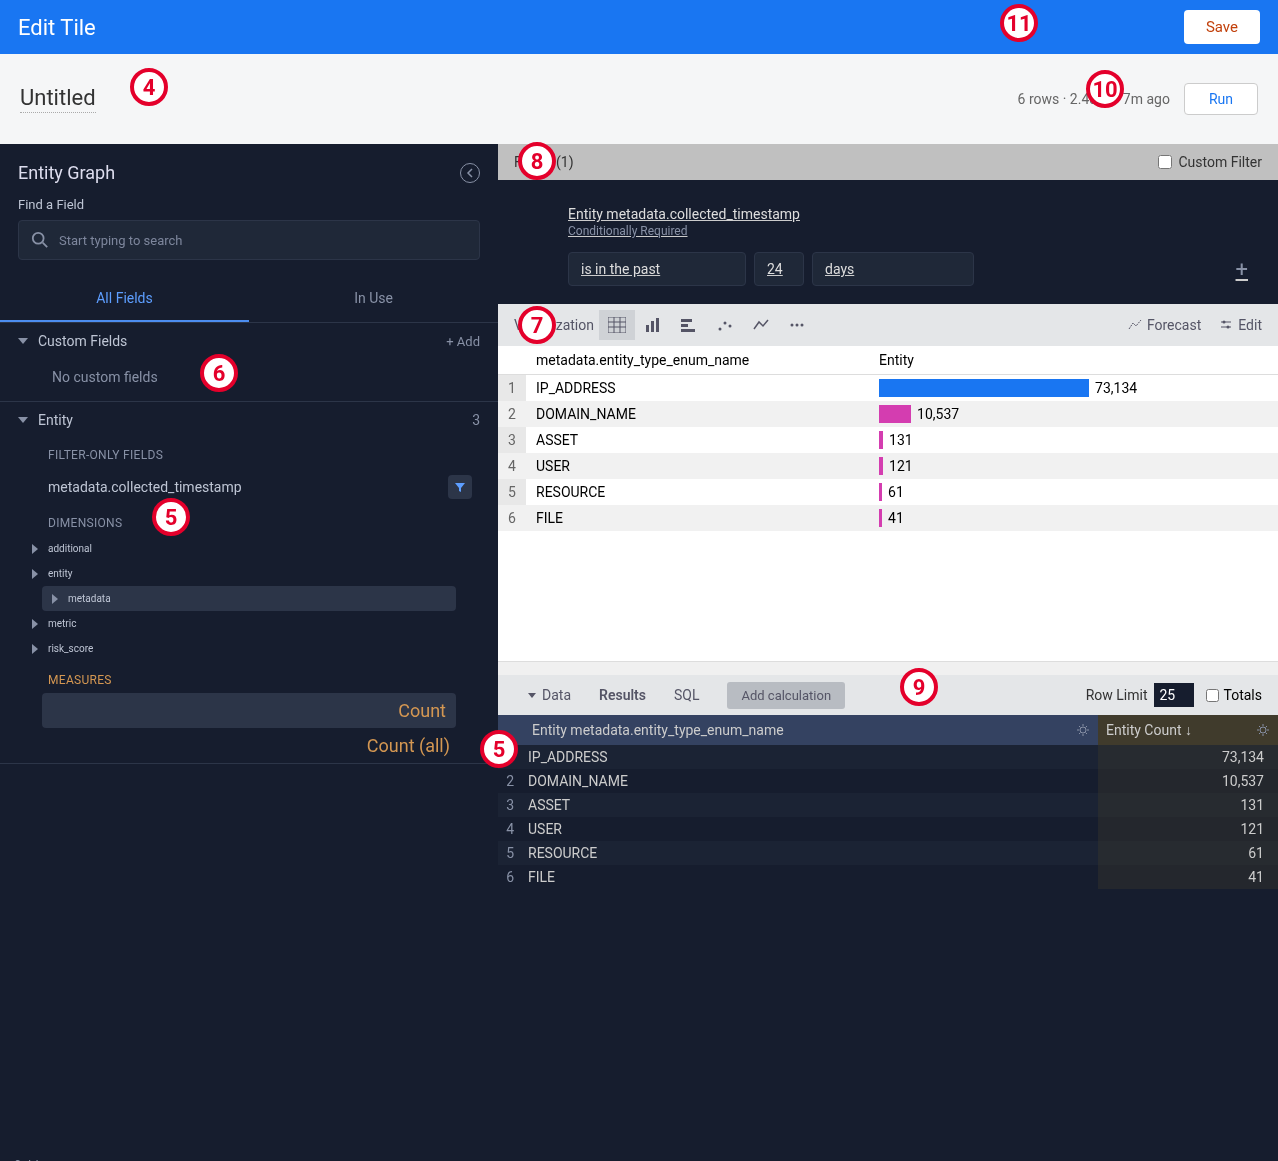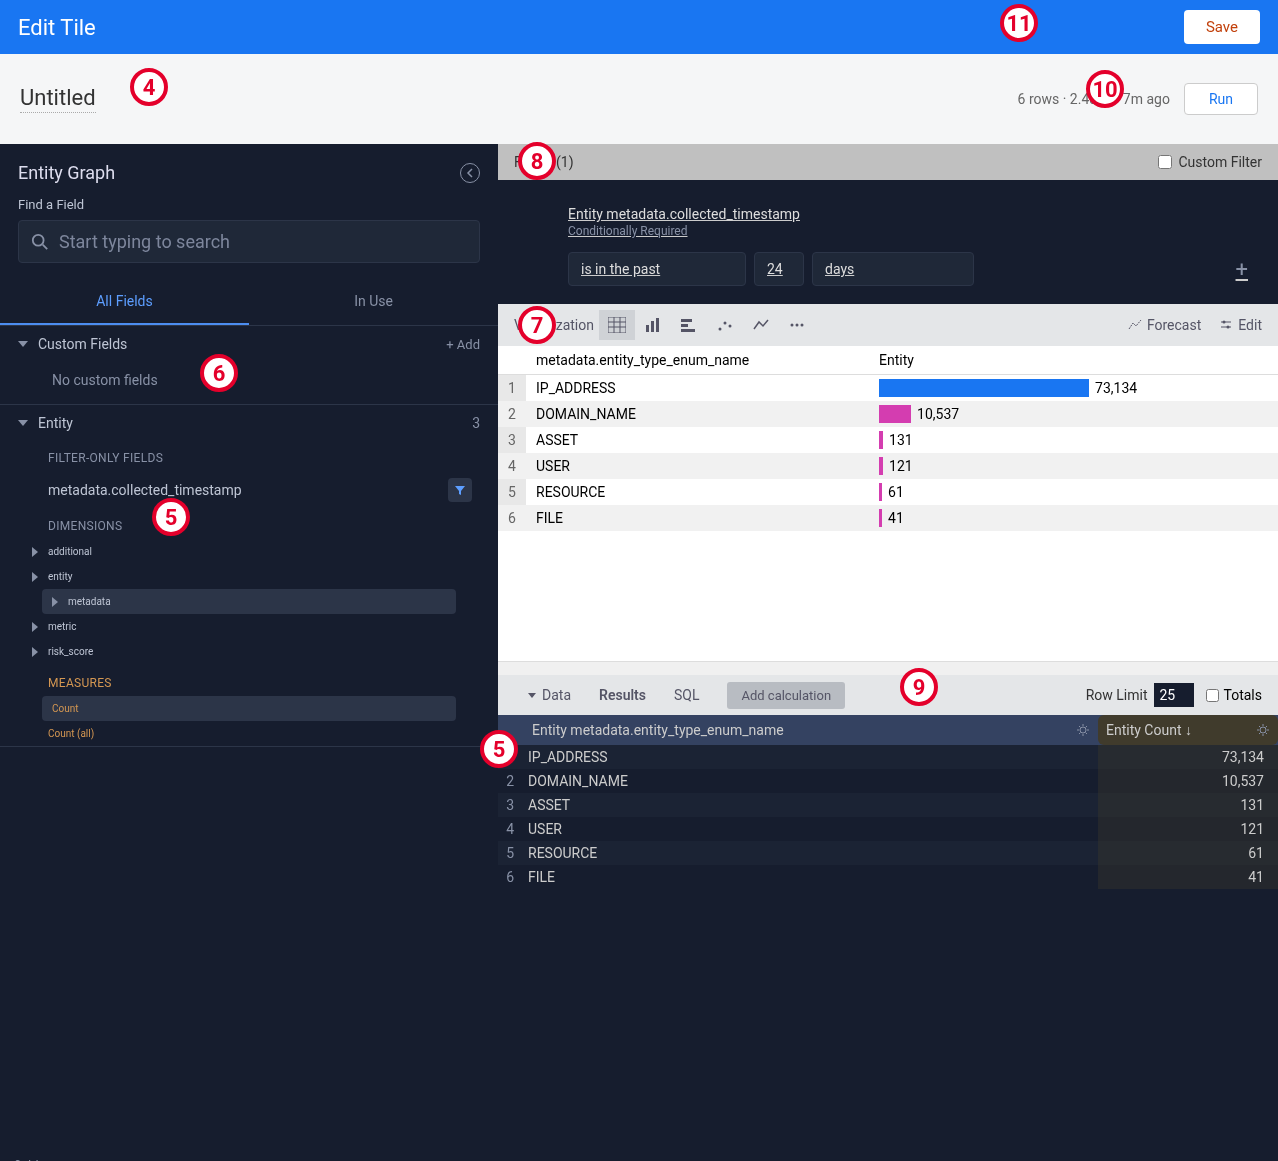--- a/index.html
+++ b/index.html
@@ -19,21 +19,21 @@
   .main { display: flex; height: calc(100% - 124px); }
   
   .sidebar { width: 498px; background: #161d2e; color: #bec5d4; display: flex; flex-direction: column; }
   .sidebar-header { display: flex; justify-content: space-between; align-items: center; padding: 18px 18px 14px; }
   .sidebar-title { font-size: 18px; color: #dde; }
   .collapse-icon { width: 20px; height: 20px; border: 1.5px solid #8891a6; border-radius: 50%; display: flex; align-items: center; justify-content: center; cursor: pointer; }
   
   .find-label { font-size: 13px; color: #bec5d4; padding: 0 18px 8px; }
   .search-wrap { padding: 0 18px 16px; }
   .search-box { width: 100%; background: #1f2838; border: 1px solid #2c3548; border-radius: 4px; padding: 10px 12px; display: flex; align-items: center; gap: 10px; }
-  .search-box input { background: transparent; border: none; color: #22c55e; font-size: 18px; outline: none; flex: 1; }
+  .search-box input { background: transparent; border: none; color: #22c55e; font-size: 13px; outline: none; flex: 1; }
   .search-box input::placeholder { color: #7d869c; }
   .search-icon-svg { width: 18px; height: 18px; stroke: #8891a6; fill: none; stroke-width: 2; }
   
   .tabs { display: flex; border-bottom: 1px solid #2c3548; }
   .tab { flex: 1; text-align: center; padding: 14px 0; font-size: 14px; color: #8891a6; cursor: pointer; }
   .tab.active { color: #5d9eff; border-bottom: 2px solid #4c8df0; }
   
   .section { border-bottom: 1px solid #2c3548; }
   .section-header { display: flex; justify-content: space-between; align-items: center; padding: 10px 18px; font-size: 14px; cursor: pointer; }
   .section-header-left { display: flex; align-items: center; gap: 10px; }
@@ -43,21 +43,21 @@
   .add-link { color: #8891a6; font-size: 13px; cursor: pointer; }
   .no-custom { padding: 10px 18px 16px 52px; color: #8891a6; font-size: 14px; }
   
   .entity-count { color: #8891a6; font-size: 14px; }
   .subsection-label { font-size: 12px; color: #8891a6; padding: 10px 18px 6px 48px; letter-spacing: 0.3px; }
   .field-row { display: flex; justify-content: space-between; align-items: center; padding: 7px 48px; font-size: 14px; cursor: pointer; }
   .filter-ind { width: 24px; height: 24px; background: #2c3548; border-radius: 4px; display: flex; align-items: center; justify-content: center; margin-right: 26px; }
   .dim-row { display: flex; align-items: center; gap: 10px; padding: 7px 18px 7px 32px; font-size: 10px; cursor: pointer; }
   .dim-row.highlighted { background: #2c3548; border-radius: 4px; margin: 0 42px; padding: 7px 10px; }
   .measures-label { color: #d49752; font-size: 12px; padding: 12px 18px 6px 48px; letter-spacing: 0.3px; }
-  .measure-row { color: #d49752; padding: 7px 48px; font-size: 10px; cursor: pointer; }
+  .measure-row { color: #d49752; padding: 7px 48px; font-size: 18px; cursor: pointer; text-align: right; }
   .measure-row.highlighted { background: #2c3548; border-radius: 4px; margin: 0 42px; padding: 7px 10px; }
   
   .sidebar-footer { margin-top: auto; padding: 8px 14px; font-size: 13px; color: #8891a6; }
   
   .content { flex: 1; display: flex; flex-direction: column; background: #161d2e; }
   
   .filters-bar { background: #c0c0c0; color: #333; display: flex; justify-content: space-between; align-items: center; padding: 10px 16px; font-size: 14px; }
   .filters-right { display: flex; align-items: center; gap: 6px; }
   .filters-right input[type="checkbox"] { width: 14px; height: 14px; }
   
@@ -97,21 +97,21 @@
   .data-tab.active { font-weight: 600; }
   .data-tab.dropdown::before { content: ""; display: inline-block; border-left: 4px solid transparent; border-right: 4px solid transparent; border-top: 5px solid #556; margin-right: 6px; }
   .add-calc { background: #b8bcc2; padding: 6px 14px; border-radius: 3px; color: #556; cursor: pointer; font-size: 13px; margin-left: 14px; }
   .row-limit-wrap { margin-left: auto; display: flex; align-items: center; gap: 6px; color: #333; font-size: 14px; }
   .row-limit-input { background: #161d2e; color: #fff; border: none; padding: 4px 6px; width: 40px; font-size: 14px; }
   .totals-wrap { display: flex; align-items: center; gap: 5px; margin-left: 12px; }
   
   .results-table-wrap { background: #161d2e; color: #ccc; }
   .res-header { display: flex; background: #344261; font-size: 14px; height: 30px; align-items: center; }
   .res-h1 { flex: 1; padding-left: 34px; display: flex; align-items: center; justify-content: space-between; padding-right: 8px; }
-  .res-h2 { width: 180px; background: #403b2c; padding: 0 8px; display: flex; align-items: center; justify-content: space-between; height: 100%; border-radius: 6px; }
+  .res-h2 { width: 180px; background: #403b2c; padding: 0 8px; display: flex; align-items: center; justify-content: space-between; height: 100%; }
   .gear { width: 14px; height: 14px; cursor: pointer; }
   .res-row { display: flex; height: 24px; align-items: center; font-size: 14px; }
   .res-row:nth-child(odd) { background: #1b2334; }
   .res-num { width: 20px; text-align: right; color: #8891a6; padding-right: 4px; }
   .res-name { flex: 1; padding-left: 10px; }
   .res-val { width: 180px; text-align: right; padding-right: 14px; background: rgba(64,59,44,0.35); height: 100%; display: flex; align-items: center; justify-content: flex-end; }
   
   .callout { position: absolute; width: 38px; height: 38px; border: 4px solid #e4002b; border-radius: 50%; background: #fff; color: #e4002b; font-weight: 700; font-size: 22px; display: flex; align-items: center; justify-content: center; z-index: 100; }
 </style>
 </head>

